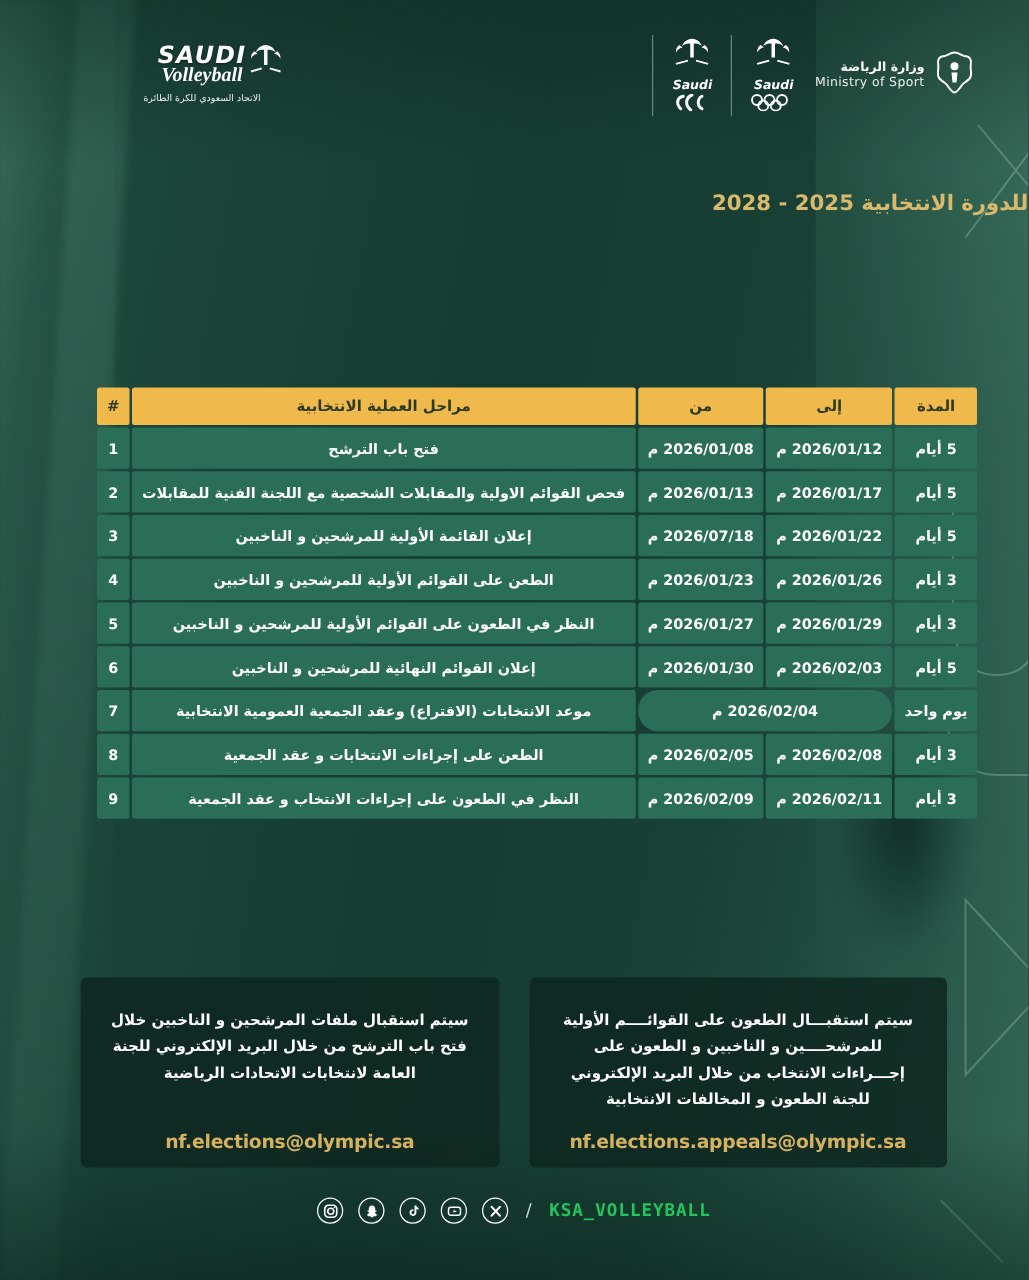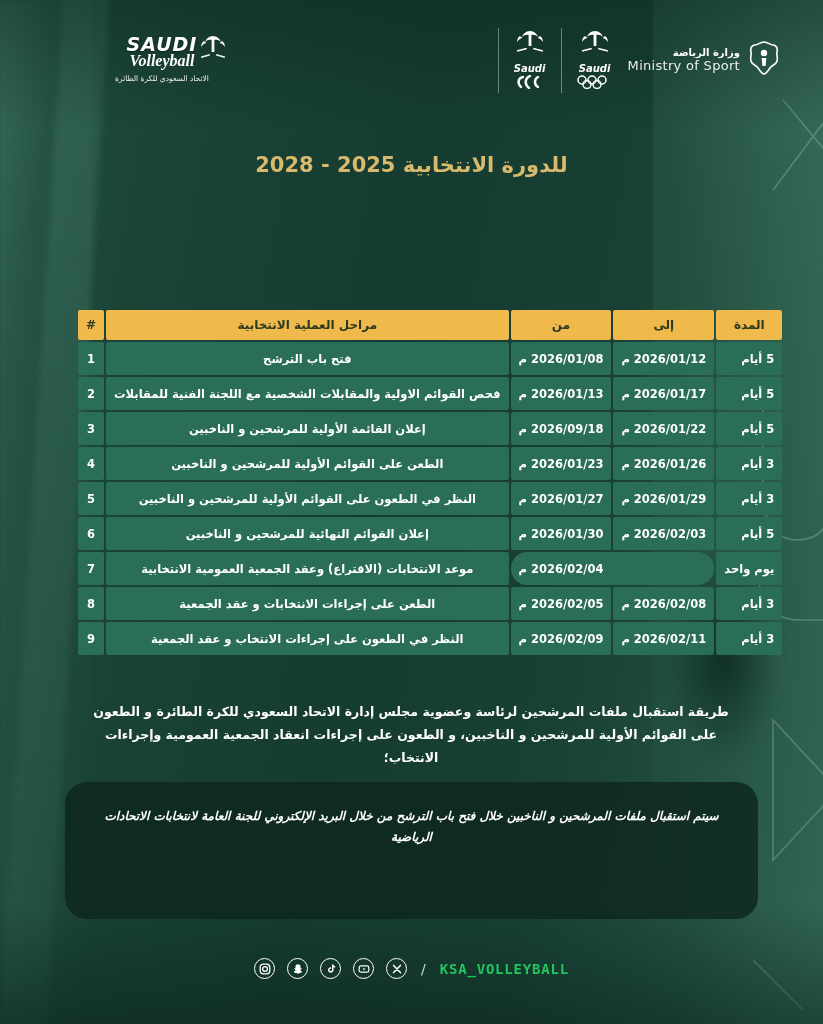--- a/index.html
+++ b/index.html
@@ -124,40 +124,41 @@
     display: flex; align-items: center; gap: 0px; color: #fff;
   }
   .logo-cell { text-align: center; padding: 0 13px; }
   .logo-cell.divider { border-left: 1px solid rgba(255,255,255,.38); }
   .logo-cell .cap {
     font-size: 10px; font-weight: bold; font-style: italic; margin-top: 1px;
   }
   .logo-mos { display: flex; align-items: center; gap: 7px; padding-right: 4px; }
   .logo-mos .mos-text { text-align: right; line-height: 1.15; }
   .logo-mos .mos-ar { font-size: 10px; font-weight: bold; }
-  .logo-mos .mos-en { font-size: 13px; letter-spacing: .3px; opacity: .9; }
+  .logo-mos .mos-en { font-size: 10px; letter-spacing: .3px; opacity: .9; }
 
   
   .title-wrap { position: absolute; top: 143px; left: 0; right: 0; text-align: center; }
   .main-title {
     color: #ffffff;
     font-size: 33px;
     font-weight: bold;
     line-height: 44px;
     letter-spacing: 0px;
     text-shadow: 0 2px 4px rgba(0,0,0,.35);
     max-width: 560px;
     margin: 0 auto;
   }
   .sub-title {
     margin-top: 10px;
     color: #d9b96b;
-    font-size: 21px;
+    font-size: 17px;
     font-weight: bold;
     letter-spacing: .3px;
+    text-align: right;
   }
 
   
   .table {
     position: absolute;
     top: 308px;
     left: 76px;
     width: 648px;
     border-collapse: separate;
     border-spacing: 2px;
@@ -173,55 +174,54 @@
     border-radius: 2px;
     white-space: nowrap;
   }
   .table thead th {
     background: #f0b94c;
     color: #2c3a1e;
     font-size: 12px;
     text-align: center;
     height: 30px;
   }
-  .c-dur  { width: 90px;  text-align: right; }
+  .c-dur  { width: 90px;  text-align: center; }
   .c-to   { width: 90px;  text-align: center; }
   .c-from { width: 90px;  text-align: center; }
   .c-stage{ width: 334px; text-align: center; margin-left: 39px; }
   .c-num  { width: 34px;  text-align: center; }
   td.c-stage { font-size: 11.5px; }
-  td.merged { text-align: left; border-radius: 16px; }
+  td.merged { text-align: center; border-radius: 16px; }
 
   
   .note {
     position: absolute;
     top: 700px; left: 86px; width: 650px;
     text-align: center;
     color: #ffffff;
     font-size: 12.5px;
     font-weight: bold;
     line-height: 23px;
   }
 
   
   .cards {
     position: absolute; top: 782px; left: 65px; width: 693px;
     display: flex; gap: 24px; flex-direction: row-reverse;
   }
   .card {
     flex: 1;
     background: rgba(13,38,31,0.82);
-    border-radius: 22px;
+    border-radius: 5px;
     padding: 24px 24px 12px;
     text-align: center;
     min-height: 137px;
     display: flex;
     flex-direction: column;
     justify-content: space-between;
-    font-style: italic;
   }
   .card-text {
     color: #ffffff;
     font-size: 12px;
     font-weight: bold;
     line-height: 21px;
   }
   .card-email {
     margin-top: 14px;
     color: #d6b25f;
@@ -377,21 +377,21 @@
         <tr>
           <td class="c-dur">5 أيام</td>
           <td class="c-to">2026/01/17 م</td>
           <td class="c-from">2026/01/13 م</td>
           <td class="c-stage">فحص القوائم الاولية والمقابلات الشخصية مع اللجنة الفنية للمقابلات</td>
           <td class="c-num">2</td>
         </tr>
         <tr>
           <td class="c-dur">5 أيام</td>
           <td class="c-to">2026/01/22 م</td>
-          <td class="c-from">2026/09/18 م</td>
+          <td class="c-from">2026/07/18 م</td>
           <td class="c-stage">إعلان القائمة الأولية للمرشحين و الناخبين</td>
           <td class="c-num">3</td>
         </tr>
         <tr>
           <td class="c-dur">3 أيام</td>
           <td class="c-to">2026/01/26 م</td>
           <td class="c-from">2026/01/23 م</td>
           <td class="c-stage">الطعن على القوائم الأولية للمرشحين و الناخبين</td>
           <td class="c-num">4</td>
         </tr>
@@ -425,25 +425,29 @@
         <tr>
           <td class="c-dur">3 أيام</td>
           <td class="c-to">2026/02/11 م</td>
           <td class="c-from">2026/02/09 م</td>
           <td class="c-stage">النظر في الطعون على إجراءات الانتخاب و عقد الجمعية</td>
           <td class="c-num">9</td>
         </tr>
       </tbody>
   </table>
 
-  <p class="note">طريقة استقبال ملفات المرشحين لرئاسة وعضوية مجلس إدارة الاتحاد السعودي للكرة الطائرة و الطعون على القوائم الأولية للمرشحين و الناخبين، و الطعون على إجراءات انعقاد الجمعية العمومية وإجراءات الانتخاب؛</p>
 
   <div class="cards" id="cards">
       <div class="card">
         <div class="card-text">سيتم استقبال ملفات المرشحين و الناخبين خلال فتح باب الترشح من خلال البريد الإلكتروني للجنة العامة لانتخابات الاتحادات الرياضية</div>
+        <a class="card-email" style="text-decoration: none;">nf.elections@olympic.sa</a>
+      </div>
+      <div class="card">
+        <div class="card-text">سيتم استقبـــال الطعون على القوائــــم الأولية للمرشحــــين و الناخبين و الطعون على إجـــراءات الانتخاب من خلال البريد الإلكتروني للجنة الطعون و المخالفات الانتخابية</div>
+        <a class="card-email" style="text-decoration: none;">nf.elections.appeals@olympic.sa</a>
       </div>
     </div>
 
   <div class="footer">
     <div class="social">
       <svg width="12" height="12" viewBox="0 0 12 12" fill="none" stroke="#fff" stroke-width="1.3">
         <rect x="1.2" y="1.2" width="9.6" height="9.6" rx="3"></rect>
         <circle cx="6" cy="6" r="2.4"></circle>
         <circle cx="9" cy="3" r=".6" fill="#fff" stroke="none"></circle>
       </svg>

